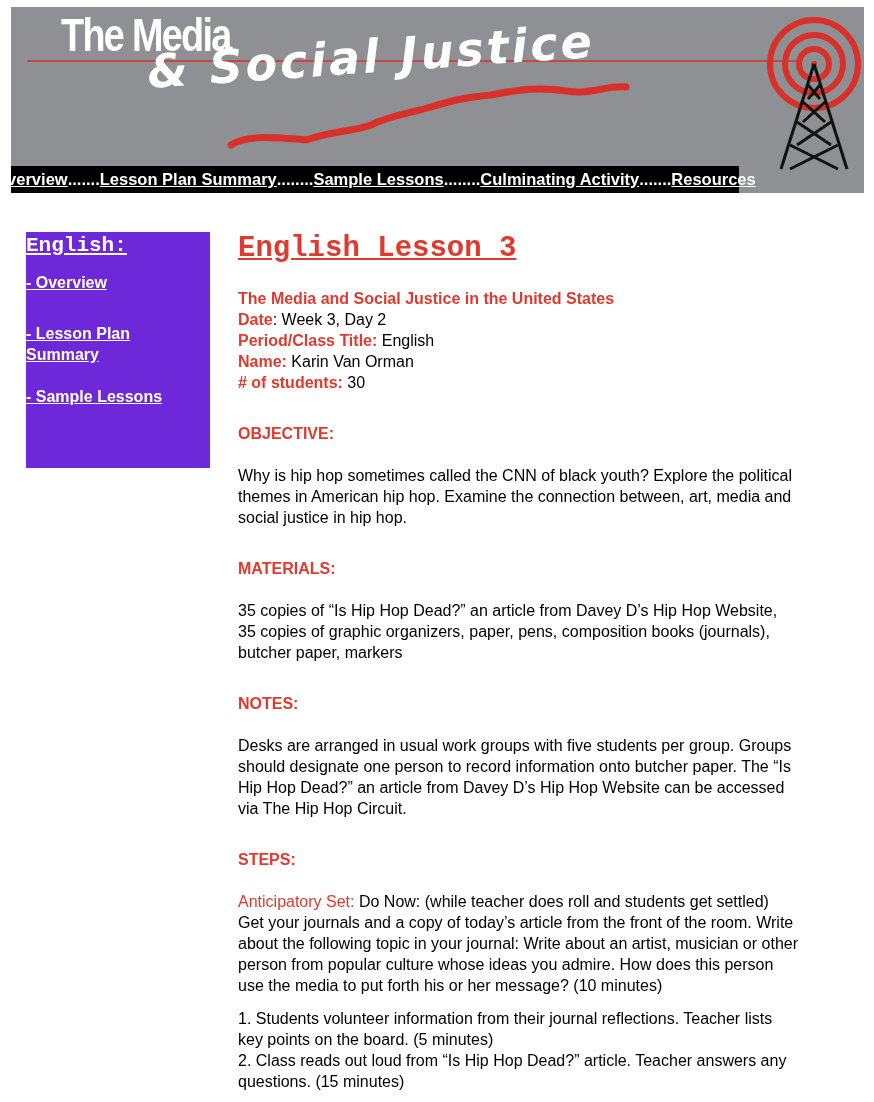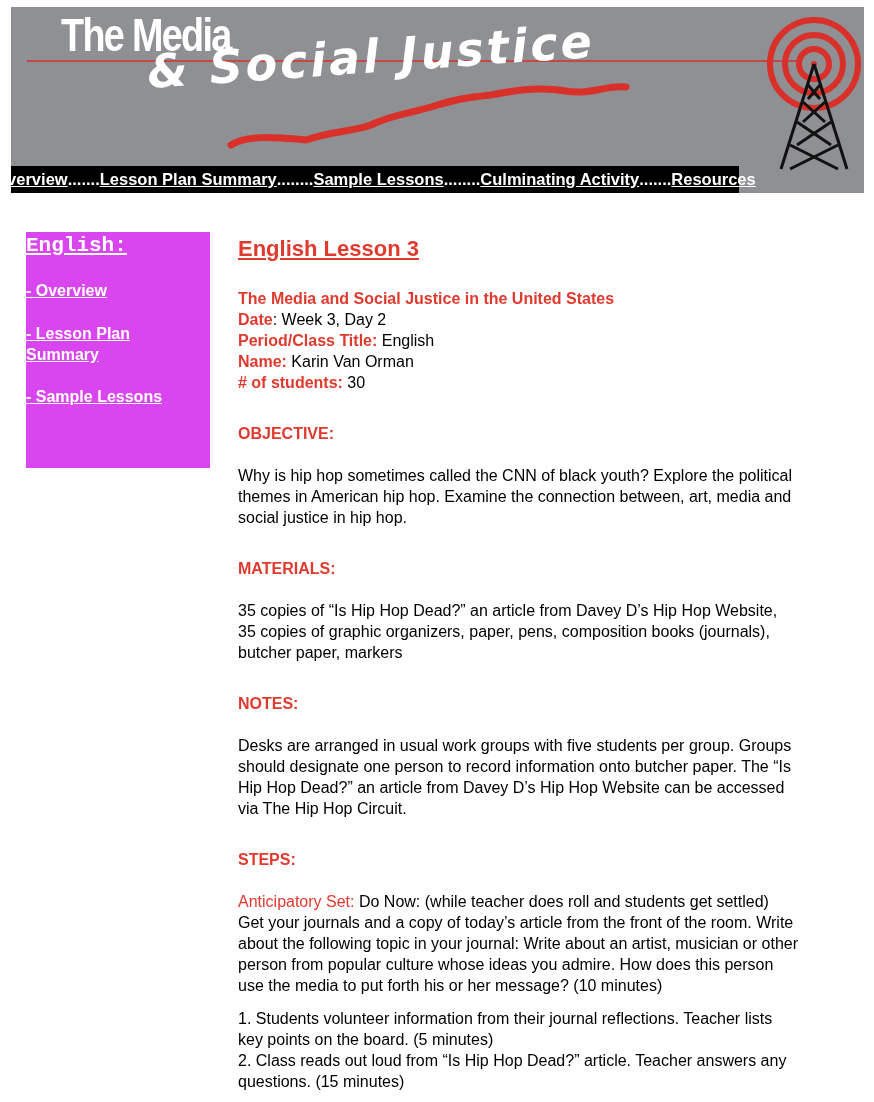--- a/index.html
+++ b/index.html
@@ -8,27 +8,27 @@
   
   .banner { position: absolute; left: 11px; top: 7px; width: 853px; height: 186px; background: #8f9093; overflow: hidden; }
   .banner svg.art { position: absolute; left: 0; top: 0; }
   .title-media { position: absolute; left: 50px; top: 5px; font-family: "Liberation Sans", sans-serif; font-weight: bold; font-size: 46px; color: #ffffff; letter-spacing: -2px; transform: scaleX(0.82); transform-origin: left top; line-height: 1; }
   .title-social { position: absolute; left: 138px; top: 42px; font-family: "DejaVu Sans", sans-serif; font-style: italic; font-weight: bold; font-size: 46px; color: #ffffff; letter-spacing: 3px; line-height: 1; transform: rotate(-4deg); transform-origin: left bottom; }
   .navbar { position: absolute; left: 0; top: 159px; width: 728px; height: 27px; background: #000; display: flex; align-items: center; justify-content: center; font-weight: bold; font-size: 16.5px; color: #fff; white-space: nowrap; }
   .navbar a { color: #fff; text-decoration: underline; cursor: pointer; }
   .navbar .dots { color: #fff; }
 
   
-  .sidebar { position: absolute; left: 26px; top: 232px; width: 184px; height: 236px; background: #d946ef; }
+  .sidebar { position: absolute; left: 26px; top: 232px; width: 184px; height: 236px; background: #6d28d9; }
   .sidebar .side-title { position: absolute; left: 0; top: 2px; font-family: "Liberation Mono", monospace; font-weight: bold; font-size: 21px; color: #fff; text-decoration: underline; }
   .sidebar a { position: absolute; left: 0; font-weight: bold; font-size: 16px; color: #fff; text-decoration: underline; line-height: 21px; cursor: pointer; }
 
   
   .main { position: absolute; left: 238px; top: 230px; width: 560px; font-size: 16px; line-height: 21px; }
-  .lesson-title { font-family: Liberation Sans, sans-serif; font-weight: bold; font-size: 22px; color: #e0392e; text-decoration: underline; margin: 0; line-height: 38px; }
+  .lesson-title { font-family: Liberation Mono, monospace; font-weight: bold; font-size: 29px; color: #e0392e; text-decoration: underline; margin: 0; line-height: 38px; }
   .red { color: #e0392e; }
   .bold { font-weight: bold; }
   p { margin: 0; }
   .info { margin-top: 20px; }
   .section-h { color: #e0392e; font-weight: bold; margin-top: 30px; }
   .para { margin-top: 21px; }
 </style>
 </head>
 <body>
 
@@ -70,21 +70,21 @@
       <a>Sample Lessons</a>
       <span class="dots">........</span>
       <a>Culminating Activity</a>
       <span class="dots">.......</span>
       <a>Resources</a>
   </div>
 </div>
 
 <div class="sidebar">
   <div class="side-title">English:</div>
-  <a style="top:48px">- Overview</a>
+  <a style="top:40px">- Overview</a>
   <a style="top:91px; width:140px">- Lesson Plan Summary</a>
   <a style="top:154px">- Sample Lessons</a>
 </div>
 
 <div class="main">
   <h1 class="lesson-title">English Lesson 3</h1>
 
   <div class="info">
     <p class="red bold">The Media and Social Justice in the United States</p>
     <p><span class="red bold">Date</span><span>: </span><span>Week 3, Day 2</span></p>

